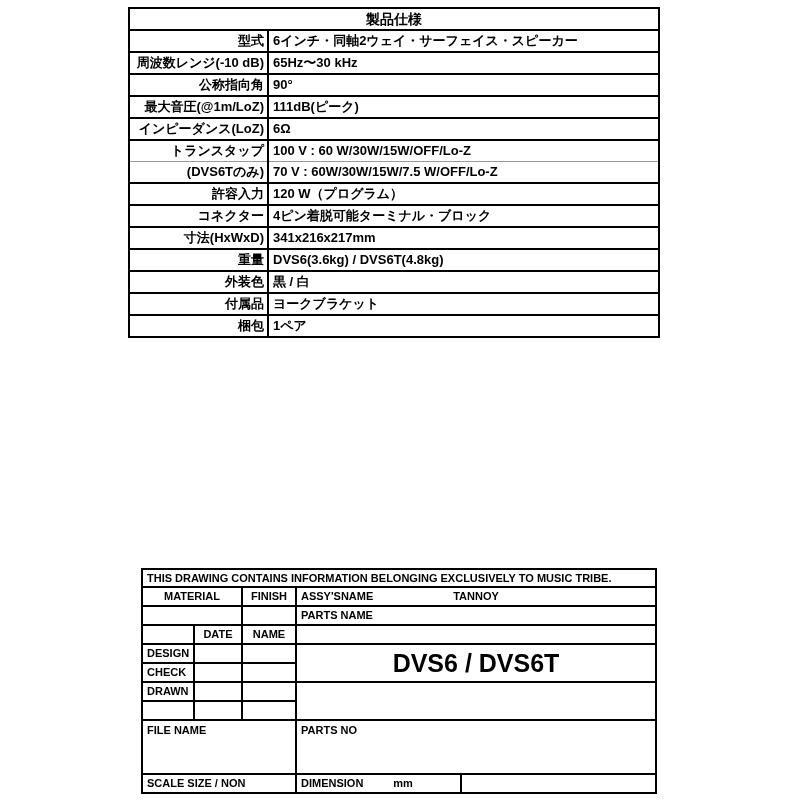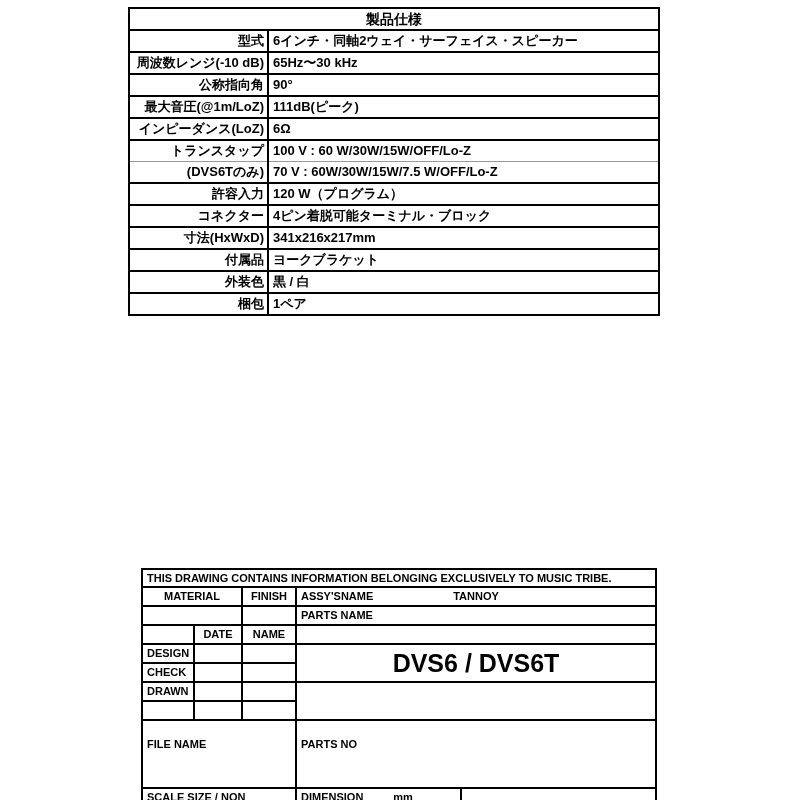--- a/index.html
+++ b/index.html
@@ -90,21 +90,21 @@
   }
   .title-block .c-product {
     font-size: 25px;
     text-align: center;
     vertical-align: middle;
     line-height: 21px;
   }
   .title-block tr.r-file td {
     height: 50px;
     vertical-align: top;
-    padding-top: 16px;
+    padding-top: 2px;
   }
   .title-block .dim-unit { margin-left: 30px; }
 </style>
 </head>
 <body>
 
 <div class="page">
 
   <table class="spec-table">
     <colgroup>
@@ -149,26 +149,30 @@
       </tr>
       <tr>
         <td class="lbl">コネクター</td>
         <td class="val">4ピン着脱可能ターミナル・ブロック</td>
       </tr>
       <tr>
         <td class="lbl">寸法(HxWxD)</td>
         <td class="val">341x216x217mm</td>
       </tr>
       <tr>
+        <td class="lbl">重量</td>
+        <td class="val">DVS6(3.6kg) / DVS6T(4.8kg)</td>
+      </tr>
+      <tr>
+        <td class="lbl">外装色</td>
+        <td class="val">黒 / 白</td>
+      </tr>
+      <tr>
         <td class="lbl">付属品</td>
         <td class="val">ヨークブラケット</td>
-      </tr>
-      <tr>
-        <td class="lbl">外装色</td>
-        <td class="val">黒 / 白</td>
       </tr>
       <tr>
         <td class="lbl">梱包</td>
         <td class="val">1ペア</td>
       </tr>
     </tbody>
   </table>
 
   <table class="title-block">
     <colgroup>

